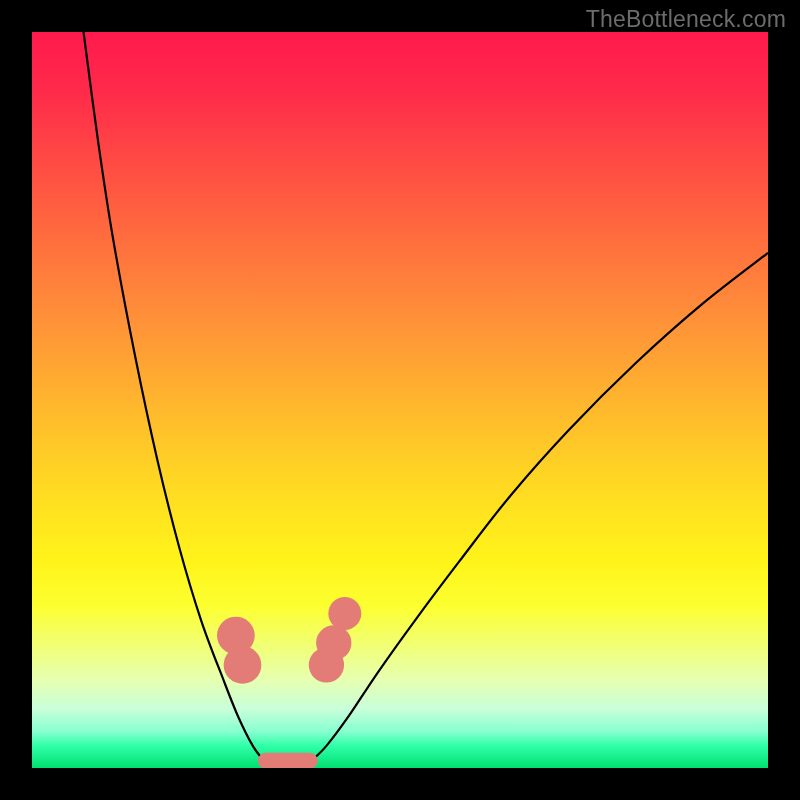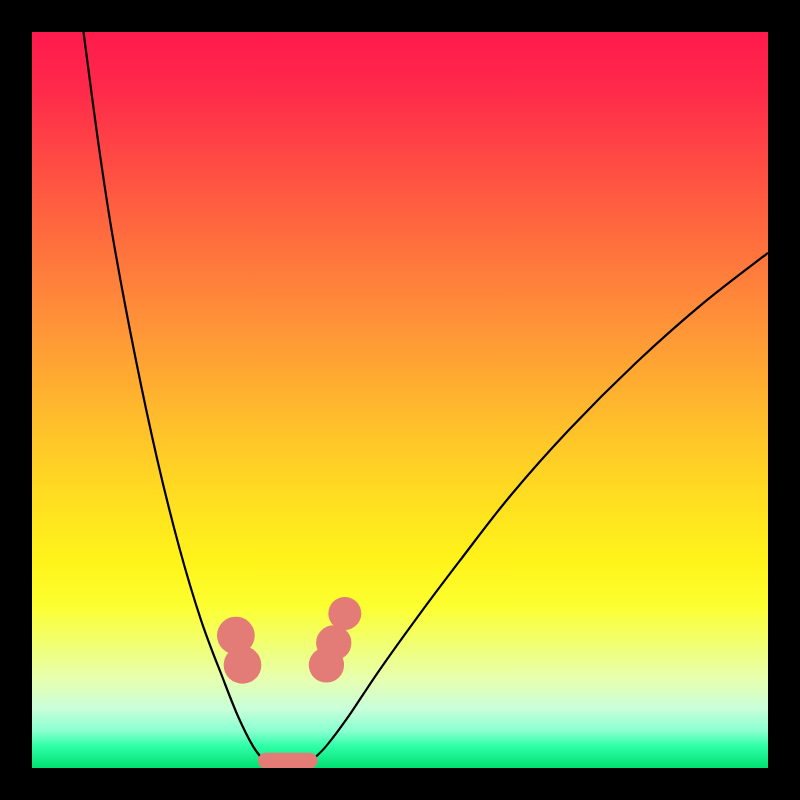--- a/index.html
+++ b/index.html
@@ -72,20 +72,21 @@
   }
   .bottom-band {
     fill: #e37c77;
     stroke: none;
   }
 </style>
 </head>
 <body>
 
 <div class="frame">
+  <div class="watermark">TheBottleneck.com</div>
   <div class="plot-area">
     <svg class="curves" viewBox="0 0 736 736" preserveAspectRatio="none">
       <path id="left-curve" class="curve-line" d="M 51.52 0.00 C 53.97 18.40, 61.33 76.05, 66.24 110.40 C 71.15 144.75, 74.83 170.51, 80.96 206.08 C 87.09 241.65, 95.68 287.04, 103.04 323.84 C 110.40 360.64, 117.76 394.99, 125.12 426.88 C 132.48 458.77, 139.84 488.21, 147.20 515.20 C 154.56 542.19, 161.92 566.72, 169.28 588.80 C 176.64 610.88, 185.23 631.73, 191.36 647.68 C 197.49 663.63, 201.17 673.44, 206.08 684.48 C 210.99 695.52, 216.51 706.56, 220.80 713.92 C 225.09 721.28, 230.00 726.19, 231.84 728.64"></path>
       <path id="right-curve" class="curve-line" d="M 279.68 728.64 C 282.13 726.19, 288.27 721.28, 294.40 713.92 C 300.53 706.56, 307.89 696.75, 316.48 684.48 C 325.07 672.21, 334.88 656.27, 345.92 640.32 C 356.96 624.37, 369.23 607.20, 382.72 588.80 C 396.21 570.40, 410.93 550.77, 426.88 529.92 C 442.83 509.07, 460.00 485.76, 478.40 463.68 C 496.80 441.60, 516.43 419.52, 537.28 397.44 C 558.13 375.36, 581.44 352.05, 603.52 331.20 C 625.60 310.35, 647.68 290.72, 669.76 272.32 C 691.84 253.92, 724.96 229.39, 736.00 220.80"></path>
       <rect id="bottom-band" class="bottom-band" x="225.84" y="720.64" width="59.84" height="16" rx="8" ry="8"></rect>
       <g id="markers">
           <circle class="marker" cx="203.87" cy="603.52" r="18.84"></circle>
           <circle class="marker" cx="210.50" cy="632.96" r="18.84"></circle>
           <circle class="marker" cx="294.40" cy="632.96" r="17.66"></circle>
           <circle class="marker" cx="301.76" cy="610.88" r="17.66"></circle>

